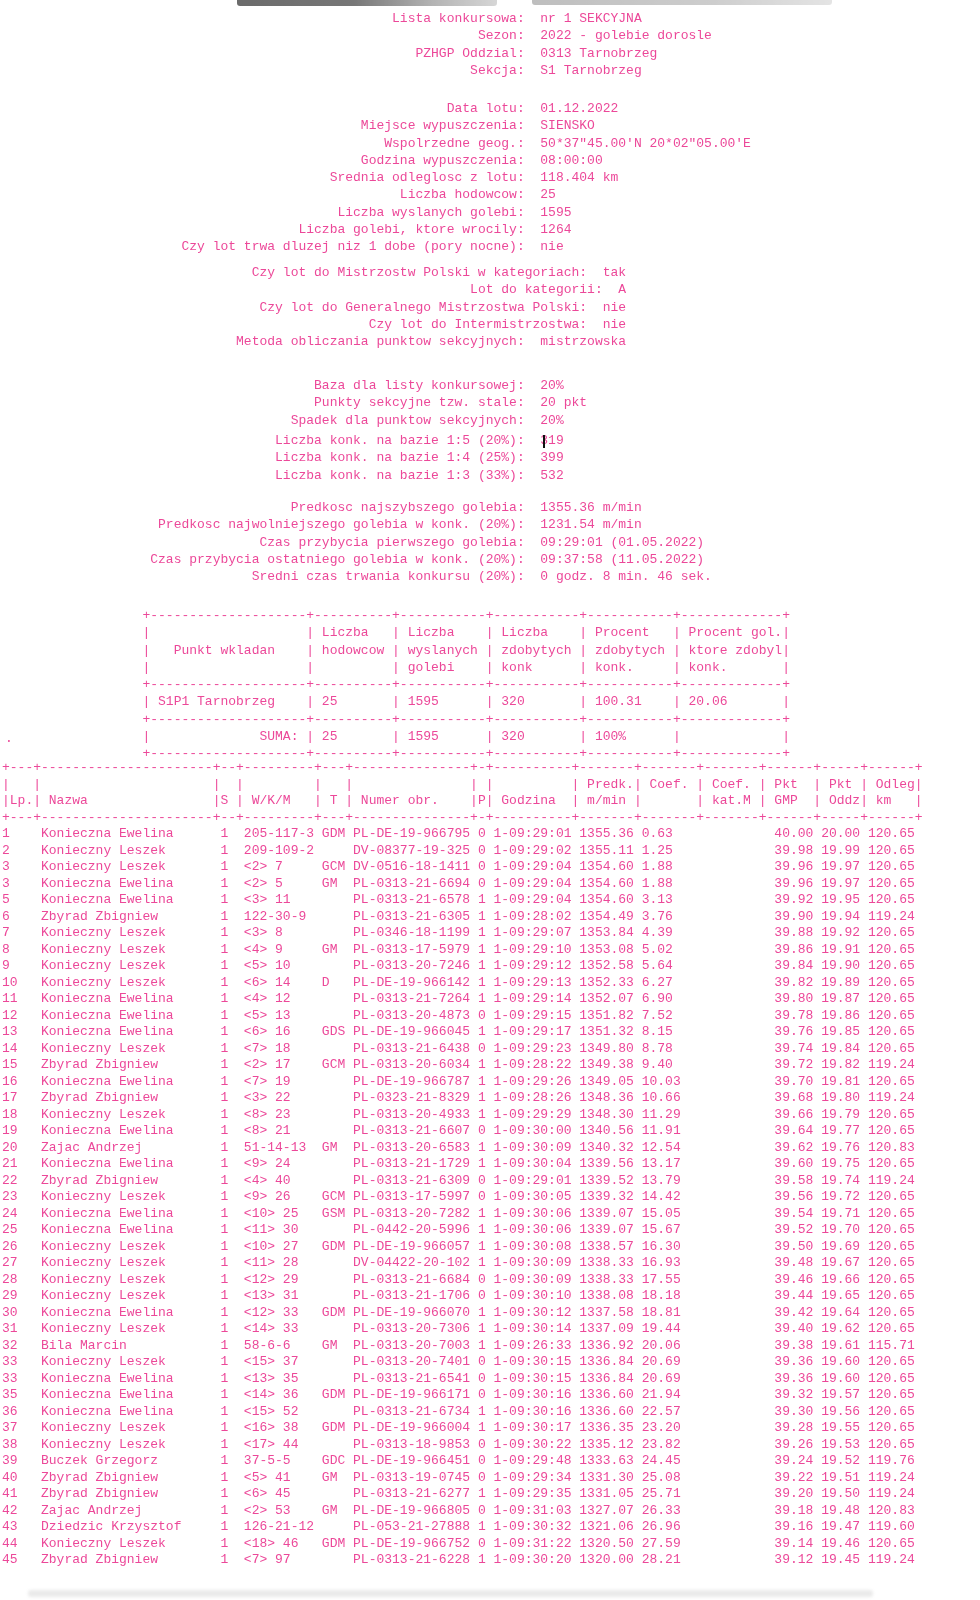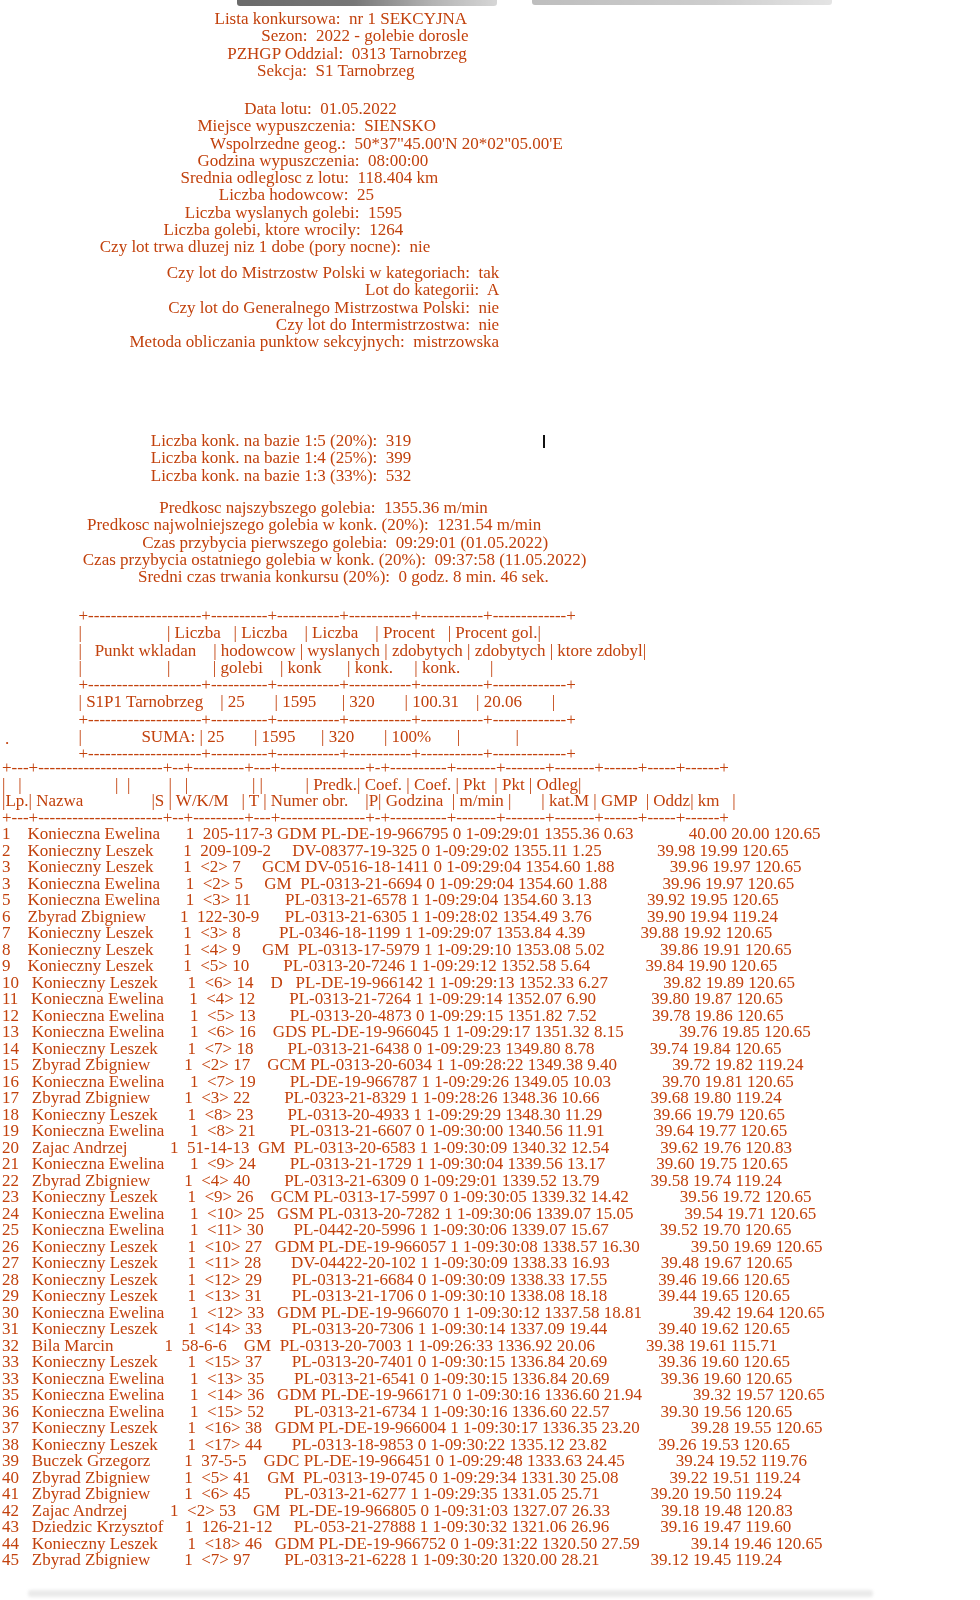--- a/index.html
+++ b/index.html
@@ -3,22 +3,22 @@
 <meta charset="utf-8">
 <style>
   html,body{margin:0;padding:0;}
   body{
     width:980px;height:1600px;position:relative;background:#ffffff;
     font-family:"DejaVu Sans Mono","Liberation Mono",monospace;
     overflow:hidden;color:#1f1f1f;
   }
   pre{
     margin:0;position:absolute;left:2px;white-space:pre;
-    font-family:Liberation Serif, serif;
-    font-size:17px;color:#c2410c;
+    font-family:Liberation Mono, monospace;
+    font-size:13px;color:#ec4899;
   }
   .info{line-height:17.3px;}
   #block-0{top:10px;}
   #block-1{top:100px;}
   #block-2{top:264px;text-align:right;}
   #block-3{top:377px;}
   #block-4{top:432px;}
   #block-5{top:499px;}
   #summary-table{top:607px;line-height:17.3px;}
   #results-table{top:760px;line-height:16.5px;}
@@ -48,34 +48,37 @@
 
 <div style="position:absolute;inset:0;">
 
   <div id="artifact-top-1" class="artifact"></div>
   <div id="artifact-top-2" class="artifact"></div>
 
   <pre id="block-0" class="info">                                                  Lista konkursowa:  nr 1 SEKCYJNA
                                                              Sezon:  2022 - golebie dorosle
                                                      PZHGP Oddzial:  0313 Tarnobrzeg
                                                             Sekcja:  S1 Tarnobrzeg</pre>
-  <pre id="block-1" class="info">                                                         Data lotu:  01.05.2022
+  <pre id="block-1" class="info">                                                         Data lotu:  01.12.2022
                                               Miejsce wypuszczenia:  SIENSKO
                                                  Wspolrzedne geog.:  50*37"45.00'N 20*02"05.00'E
                                               Godzina wypuszczenia:  08:00:00
                                           Srednia odleglosc z lotu:  118.404 km
                                                    Liczba hodowcow:  25
                                            Liczba wyslanych golebi:  1595
                                       Liczba golebi, ktore wrocily:  1264
                        Czy lot trwa dluzej niz 1 dobe (pory nocne):  nie</pre>
   <pre id="block-2" class="info">                        Czy lot do Mistrzostw Polski w kategoriach:  tak
                                                   Lot do kategorii:  A
                          Czy lot do Generalnego Mistrzostwa Polski:  nie
                                        Czy lot do Intermistrzostwa:  nie
                               Metoda obliczania punktow sekcyjnych:  mistrzowska</pre>
+  <pre id="block-3" class="info">                                        Baza dla listy konkursowej:  20%
+                                        Punkty sekcyjne tzw. stale:  20 pkt
+                                     Spadek dla punktow sekcyjnych:  20%</pre>
   <pre id="block-4" class="info">                                   Liczba konk. na bazie 1:5 (20%):  319
                                    Liczba konk. na bazie 1:4 (25%):  399
                                    Liczba konk. na bazie 1:3 (33%):  532</pre>
   <pre id="block-5" class="info">                                     Predkosc najszybszego golebia:  1355.36 m/min
                     Predkosc najwolniejszego golebia w konk. (20%):  1231.54 m/min
                                  Czas przybycia pierwszego golebia:  09:29:01 (01.05.2022)
                    Czas przybycia ostatniego golebia w konk. (20%):  09:37:58 (11.05.2022)
                                 Sredni czas trwania konkursu (20%):  0 godz. 8 min. 46 sek.</pre>
 
   <div class="caret"></div>

